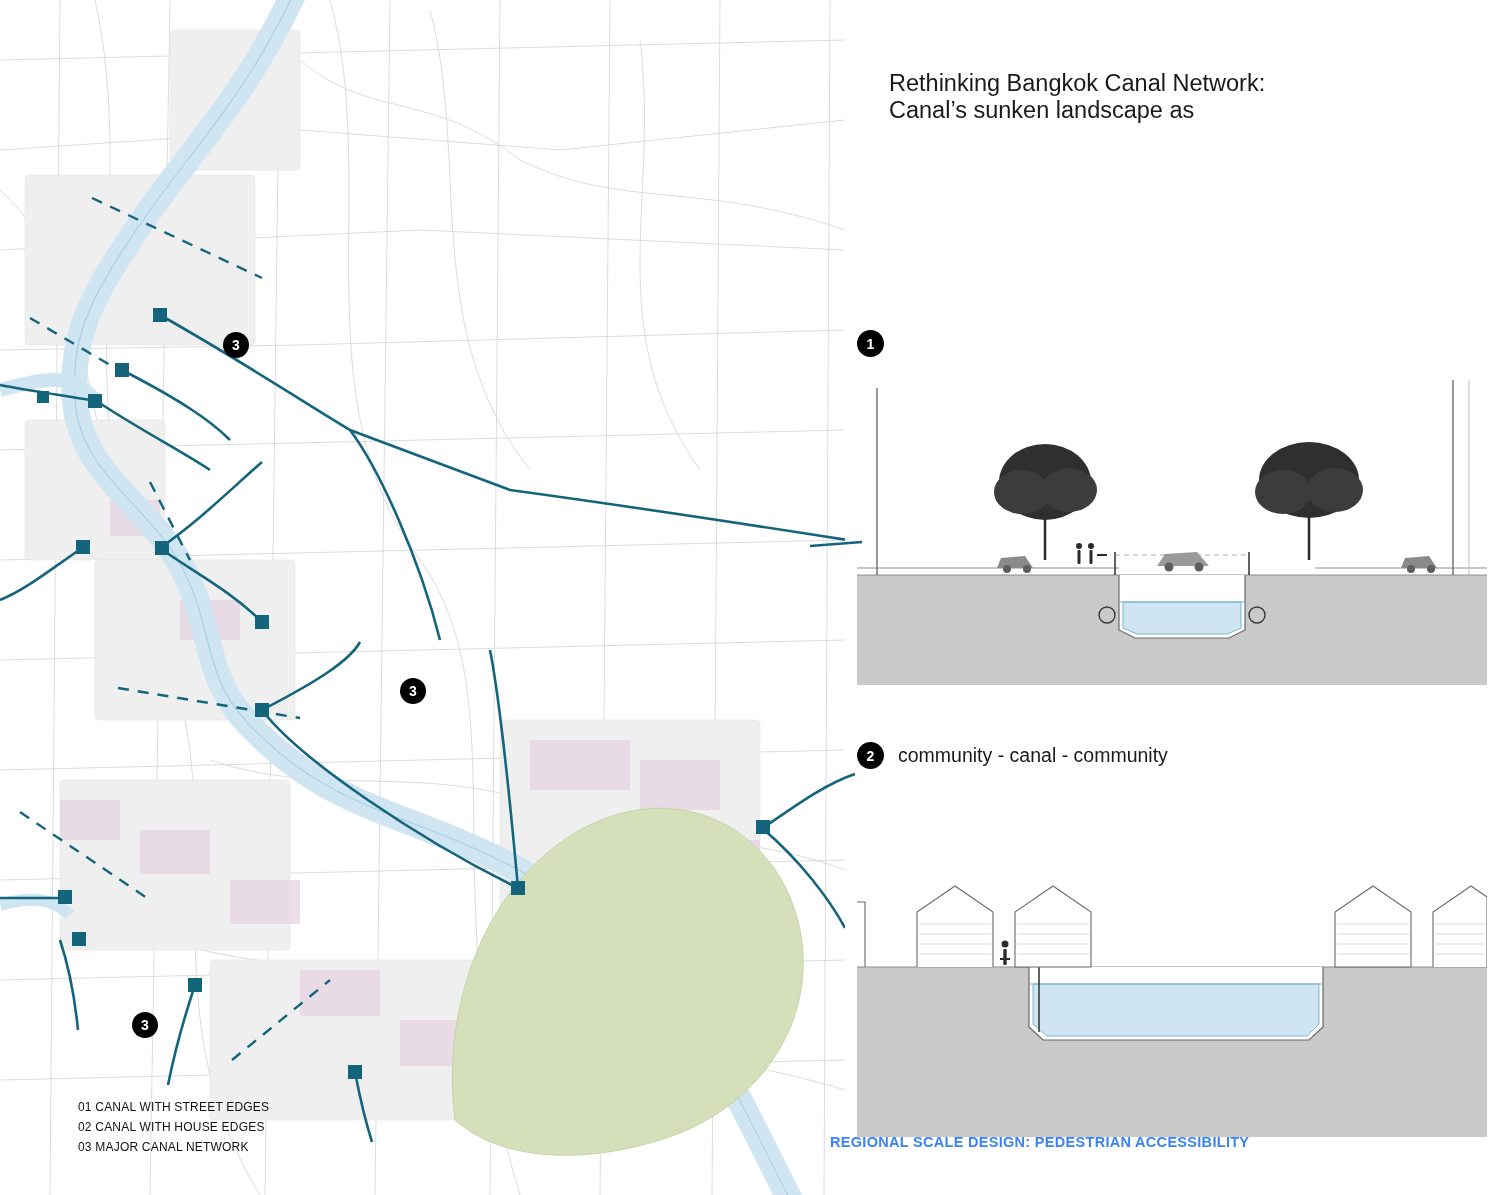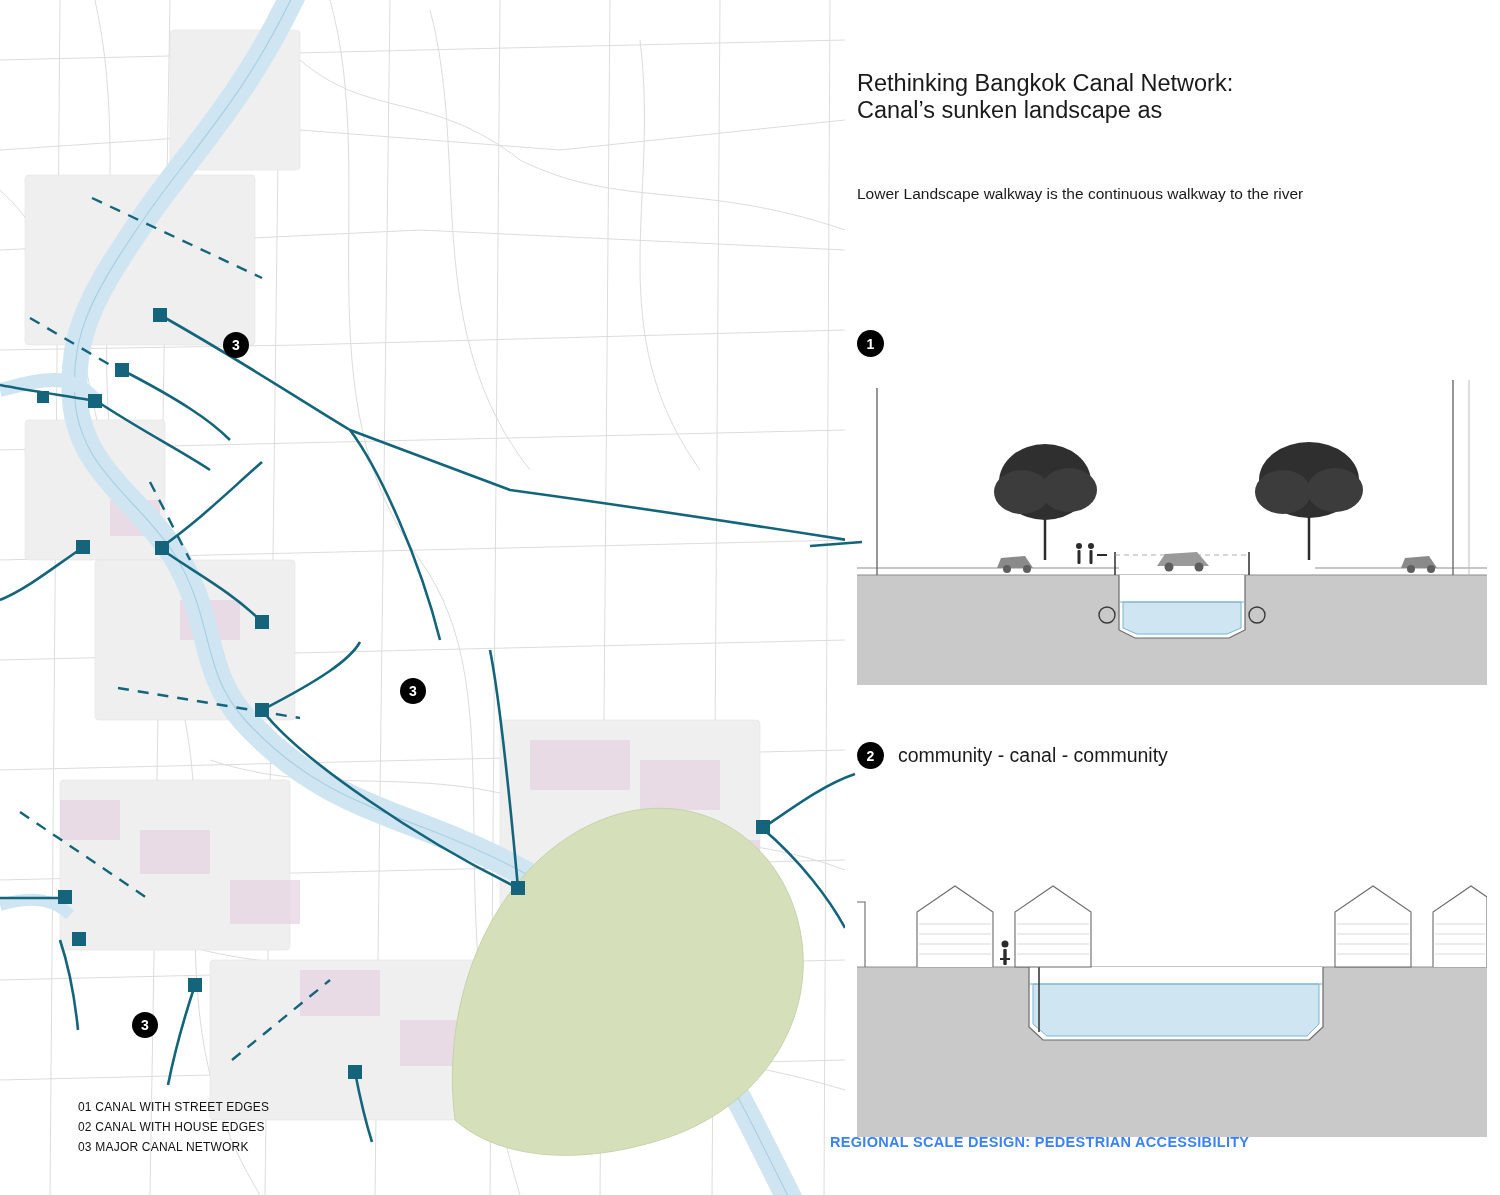--- a/index.html
+++ b/index.html
@@ -62,20 +62,21 @@
     position: absolute;
     left: 12px;
     top: 70px;
     width: 620px;
   }
   .title-line {
     font-size: 23.5px;
     line-height: 27px;
     color: #1a1a1a;
     white-space: nowrap;
+    margin-left: 32px;
   }
   #subtitle-block {
     position: absolute;
     left: 12px;
     top: 182px;
     width: 620px;
   }
   .sub-line {
     font-size: 15.5px;
     line-height: 24px;
@@ -280,21 +281,20 @@
 </div>
 
 <div id="right-panel">
 
   <div id="title-block">
     <div class="title-line">Rethinking Bangkok Canal Network:</div>
     <div class="title-line">Canal’s sunken landscape as</div>
   </div>
 
   <div id="subtitle-block">
-    <div class="sub-line">Lower Landscape walkway is the continuous walkway to the river</div>
   </div>
 
   <div class="section-head" id="section1-head">
     <span class="bullet-num">1</span>
   </div>
 
   <div class="section-figure" id="figure1">
     <svg width="630" height="315" viewBox="0 0 630 315">
 
       <rect x="0" y="205" width="630" height="110" fill="#c9c9c9"></rect>

